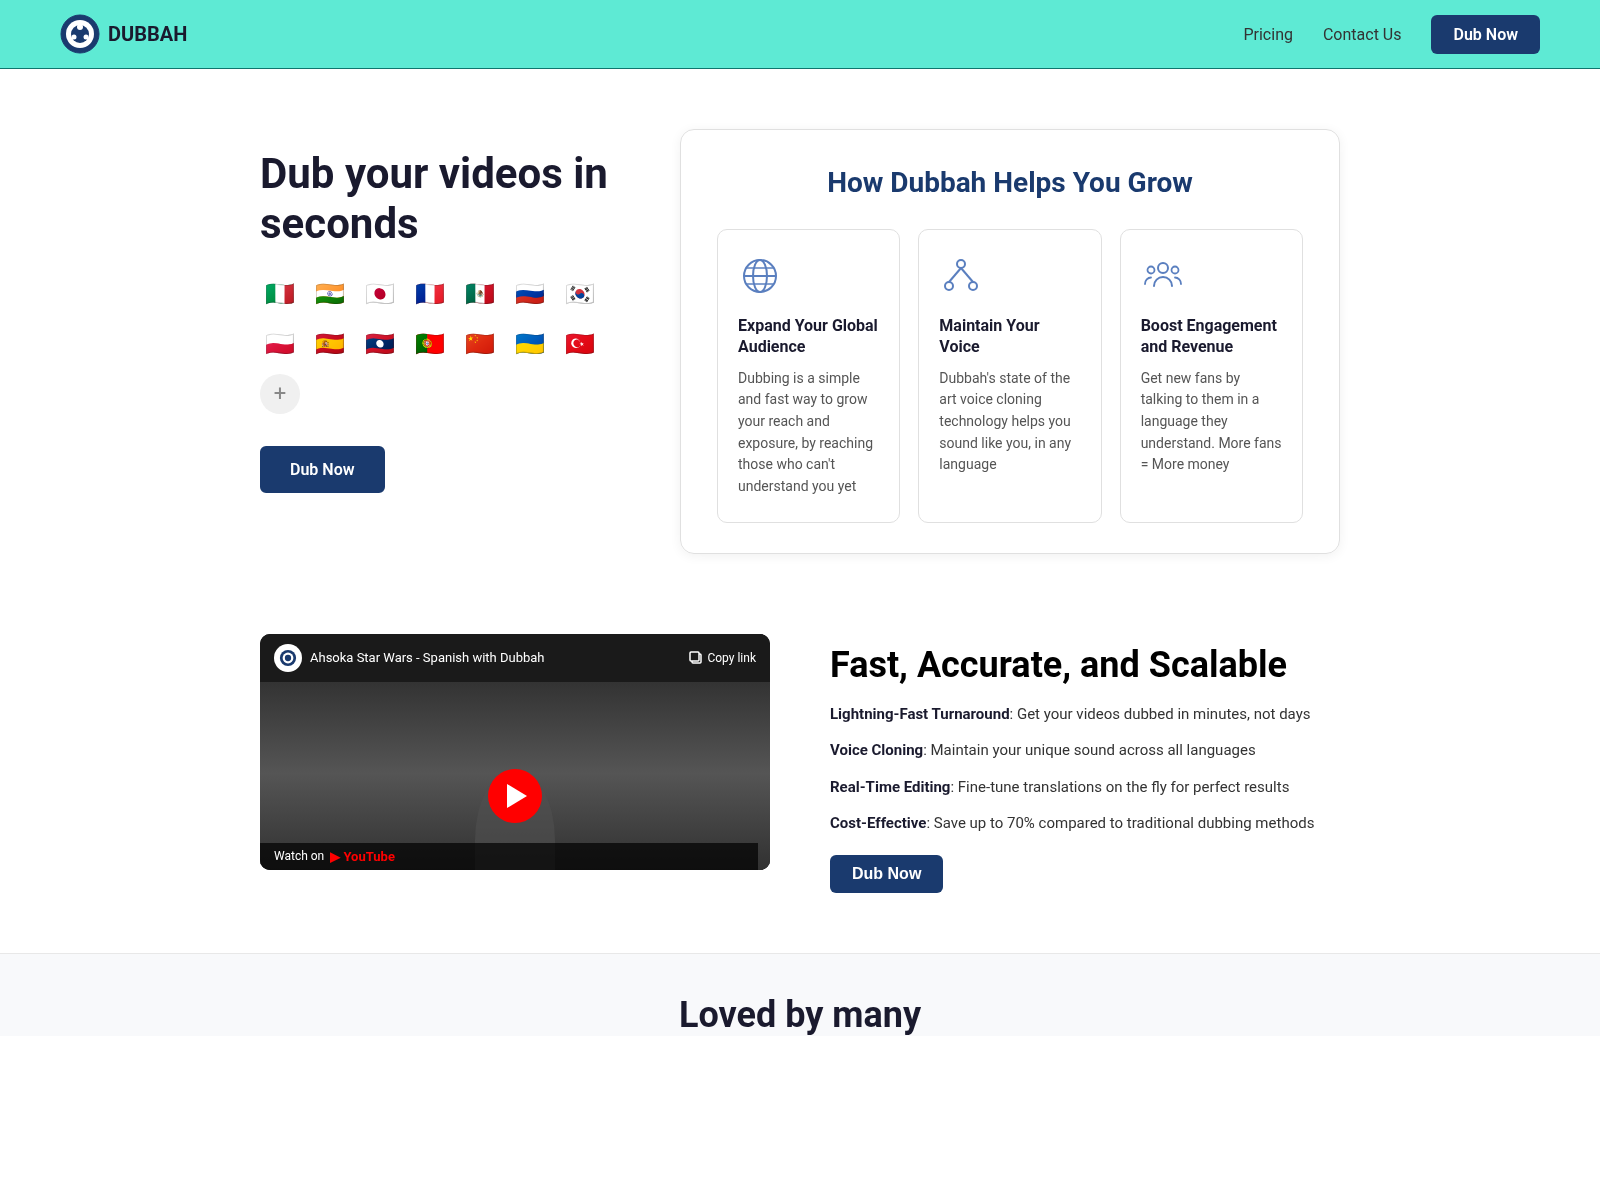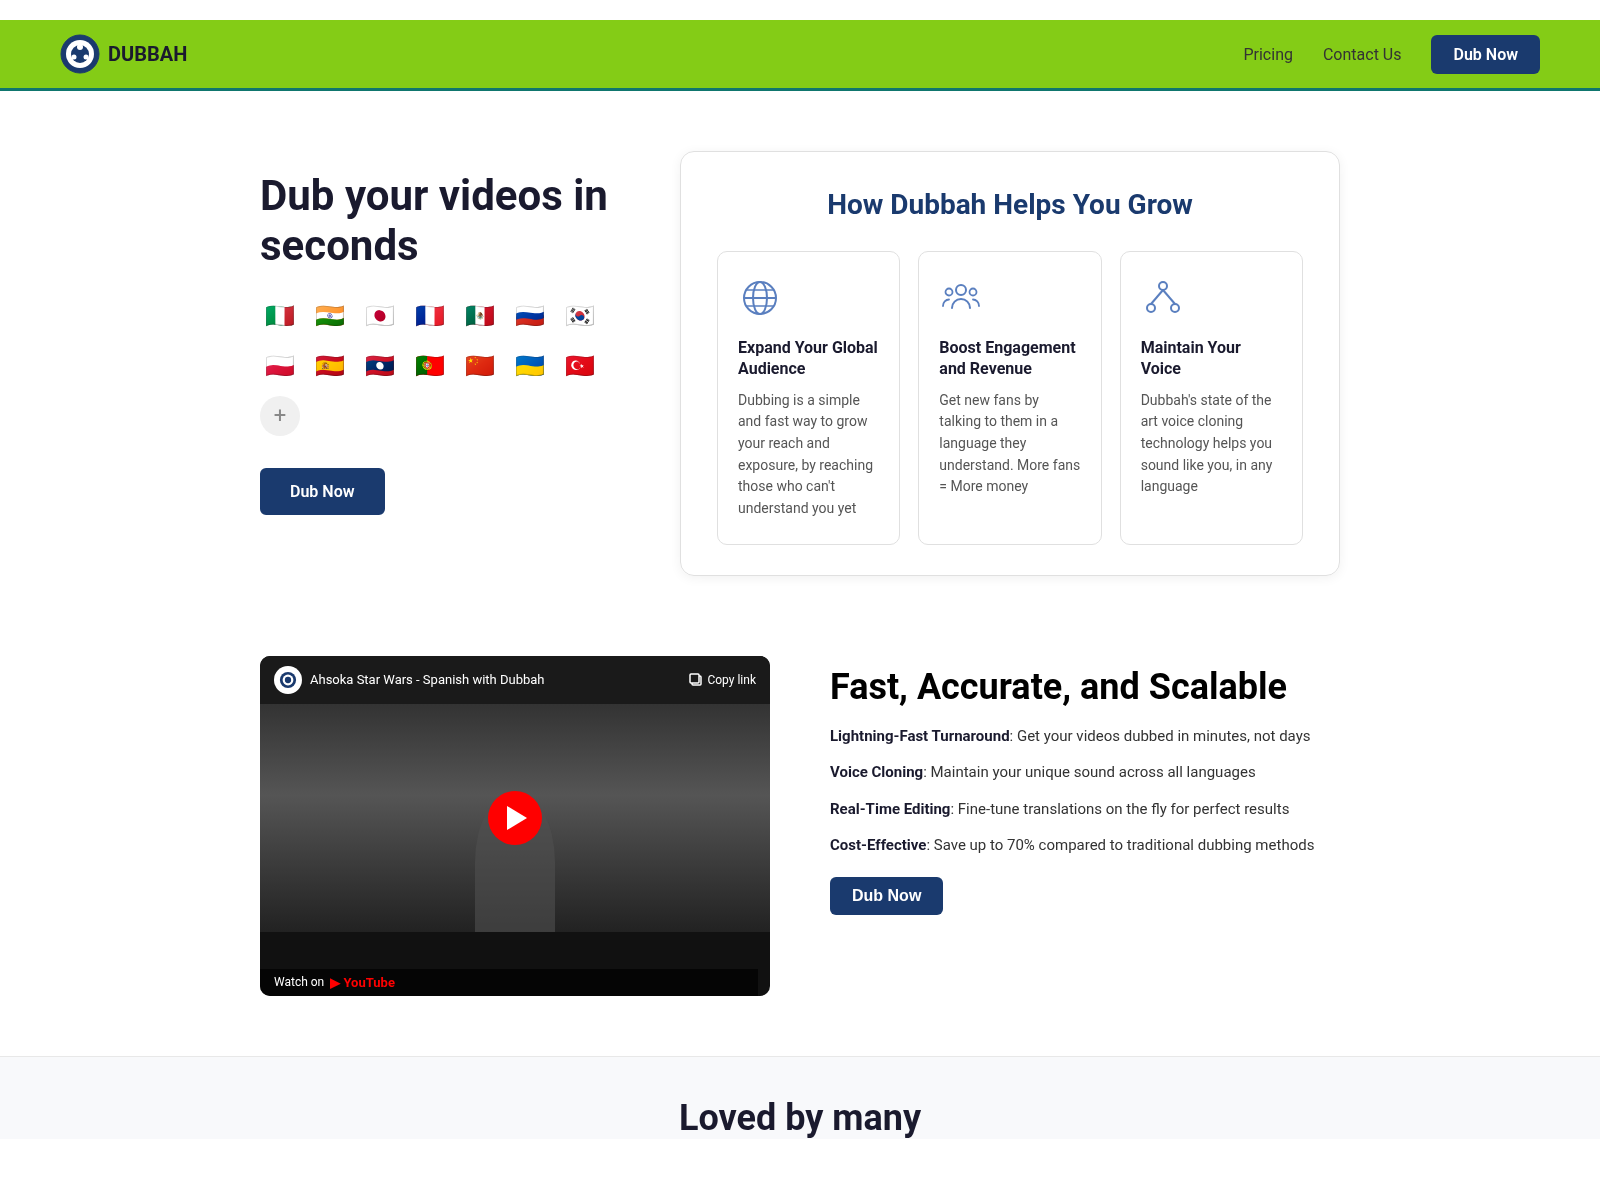--- a/index.html
+++ b/index.html
@@ -1,22 +1,22 @@
 <!DOCTYPE html>
 <html><head>
   <meta charset="utf-8">
   <style>
     * { box-sizing: border-box; margin: 0; padding: 0; }
     body { font-family: -apple-system, BlinkMacSystemFont, 'Segoe UI', Roboto, sans-serif; background: #fff; color: #1a1a2e; }
 
     
     nav {
       display: flex; align-items: center; justify-content: space-between;
-      padding: 14px 60px; border-bottom: 3px solid #0f766e;
-      position: sticky; top: 0; background: #84cc16; z-index: 100; margin-top: 20px;
+      padding: 14px 60px; border-bottom: 1px solid #0f766e;
+      position: sticky; top: 0; background: #5eead4; z-index: 100;
     }
     .logo { display: flex; align-items: center; gap: 8px; font-weight: 700; font-size: 20px; color: #1a1a2e; text-decoration: none; }
     .logo-icon { width: 40px; height: 40px; }
     .nav-links { display: flex; align-items: center; gap: 30px; }
     .nav-link { color: #333; text-decoration: none; font-size: 16px; }
     .btn-primary {
       background: #1a3a6e; color: #fff; border: none; border-radius: 6px;
       padding: 10px 22px; font-size: 16px; font-weight: 600; cursor: pointer;
       text-decoration: none;
     }
@@ -61,21 +61,21 @@
     .feature-desc { font-size: 14px; color: #555; line-height: 1.55; }
 
     
     .fast-section {
       display: flex; align-items: flex-start; gap: 60px;
       padding: 40px 60px 60px 60px; max-width: 1200px; margin: 0 auto;
     }
     .video-container { flex: 0 0 510px; }
     .video-mock {
       border-radius: 10px; overflow: hidden; background: #111;
-      position: relative; width: 510px; height: 340px;
+      position: relative; width: 510px; height: 236px;
     }
     .video-header {
       display: flex; align-items: center; justify-content: space-between;
       background: #1a1a1a; padding: 10px 14px;
     }
     .video-header-left { display: flex; align-items: center; gap: 8px; }
     .video-logo-sm { width: 28px; height: 28px; border-radius: 50%; background: #fff; display: flex; align-items: center; justify-content: center; font-size: 11px; font-weight: 700; }
     .video-title-text { color: #fff; font-size: 13px; }
     .video-copy-btn { color: #fff; font-size: 12px; display: flex; align-items: center; gap: 4px; cursor: pointer; }
     .video-scene {
@@ -168,44 +168,44 @@
             <line x1="8" y1="30" x2="36" y2="30" stroke="#5a7fbf" stroke-width="1.5"></line>
           </svg>
         </div>
         <div class="feature-title">Expand Your Global Audience</div>
         <div class="feature-desc">Dubbing is a simple and fast way to grow your reach and exposure, by reaching those who can't understand you yet</div>
       </div>
 
       <div class="feature-card">
         <div class="feature-icon">
           <svg viewBox="0 0 44 44" fill="none" xmlns="http://www.w3.org/2000/svg" width="44" height="44">
+            <circle cx="22" cy="10" r="4" stroke="#5a7fbf" stroke-width="2"></circle>
+            <circle cx="10" cy="32" r="4" stroke="#5a7fbf" stroke-width="2"></circle>
+            <circle cx="34" cy="32" r="4" stroke="#5a7fbf" stroke-width="2"></circle>
+            <line x1="22" y1="14" x2="10" y2="28" stroke="#5a7fbf" stroke-width="2"></line>
+            <line x1="22" y1="14" x2="34" y2="28" stroke="#5a7fbf" stroke-width="2"></line>
+          </svg>
+        </div>
+        <div class="feature-title">Maintain Your Voice</div>
+        <div class="feature-desc">Dubbah's state of the art voice cloning technology helps you sound like you, in any language</div>
+      </div>
+
+      <div class="feature-card">
+        <div class="feature-icon">
+          <svg viewBox="0 0 44 44" fill="none" xmlns="http://www.w3.org/2000/svg" width="44" height="44">
             <circle cx="22" cy="14" r="5" stroke="#5a7fbf" stroke-width="2"></circle>
             <path d="M13 32c0-5 4-9 9-9s9 4 9 9" stroke="#5a7fbf" stroke-width="2" stroke-linecap="round"></path>
             <circle cx="10" cy="16" r="3.5" stroke="#5a7fbf" stroke-width="1.8"></circle>
             <path d="M4 30c0-3.5 2.7-6.5 6-6.5" stroke="#5a7fbf" stroke-width="1.8" stroke-linecap="round"></path>
             <circle cx="34" cy="16" r="3.5" stroke="#5a7fbf" stroke-width="1.8"></circle>
             <path d="M40 30c0-3.5-2.7-6.5-6-6.5" stroke="#5a7fbf" stroke-width="1.8" stroke-linecap="round"></path>
           </svg>
         </div>
         <div class="feature-title">Boost Engagement and Revenue</div>
         <div class="feature-desc">Get new fans by talking to them in a language they understand. More fans = More money</div>
-      </div>
-
-      <div class="feature-card">
-        <div class="feature-icon">
-          <svg viewBox="0 0 44 44" fill="none" xmlns="http://www.w3.org/2000/svg" width="44" height="44">
-            <circle cx="22" cy="10" r="4" stroke="#5a7fbf" stroke-width="2"></circle>
-            <circle cx="10" cy="32" r="4" stroke="#5a7fbf" stroke-width="2"></circle>
-            <circle cx="34" cy="32" r="4" stroke="#5a7fbf" stroke-width="2"></circle>
-            <line x1="22" y1="14" x2="10" y2="28" stroke="#5a7fbf" stroke-width="2"></line>
-            <line x1="22" y1="14" x2="34" y2="28" stroke="#5a7fbf" stroke-width="2"></line>
-          </svg>
-        </div>
-        <div class="feature-title">Maintain Your Voice</div>
-        <div class="feature-desc">Dubbah's state of the art voice cloning technology helps you sound like you, in any language</div>
       </div>
 
     </div>
   </div>
 </div>
 
 <div class="fast-section">
   <div class="video-container">
     <div class="video-mock">
       <div class="video-header">

